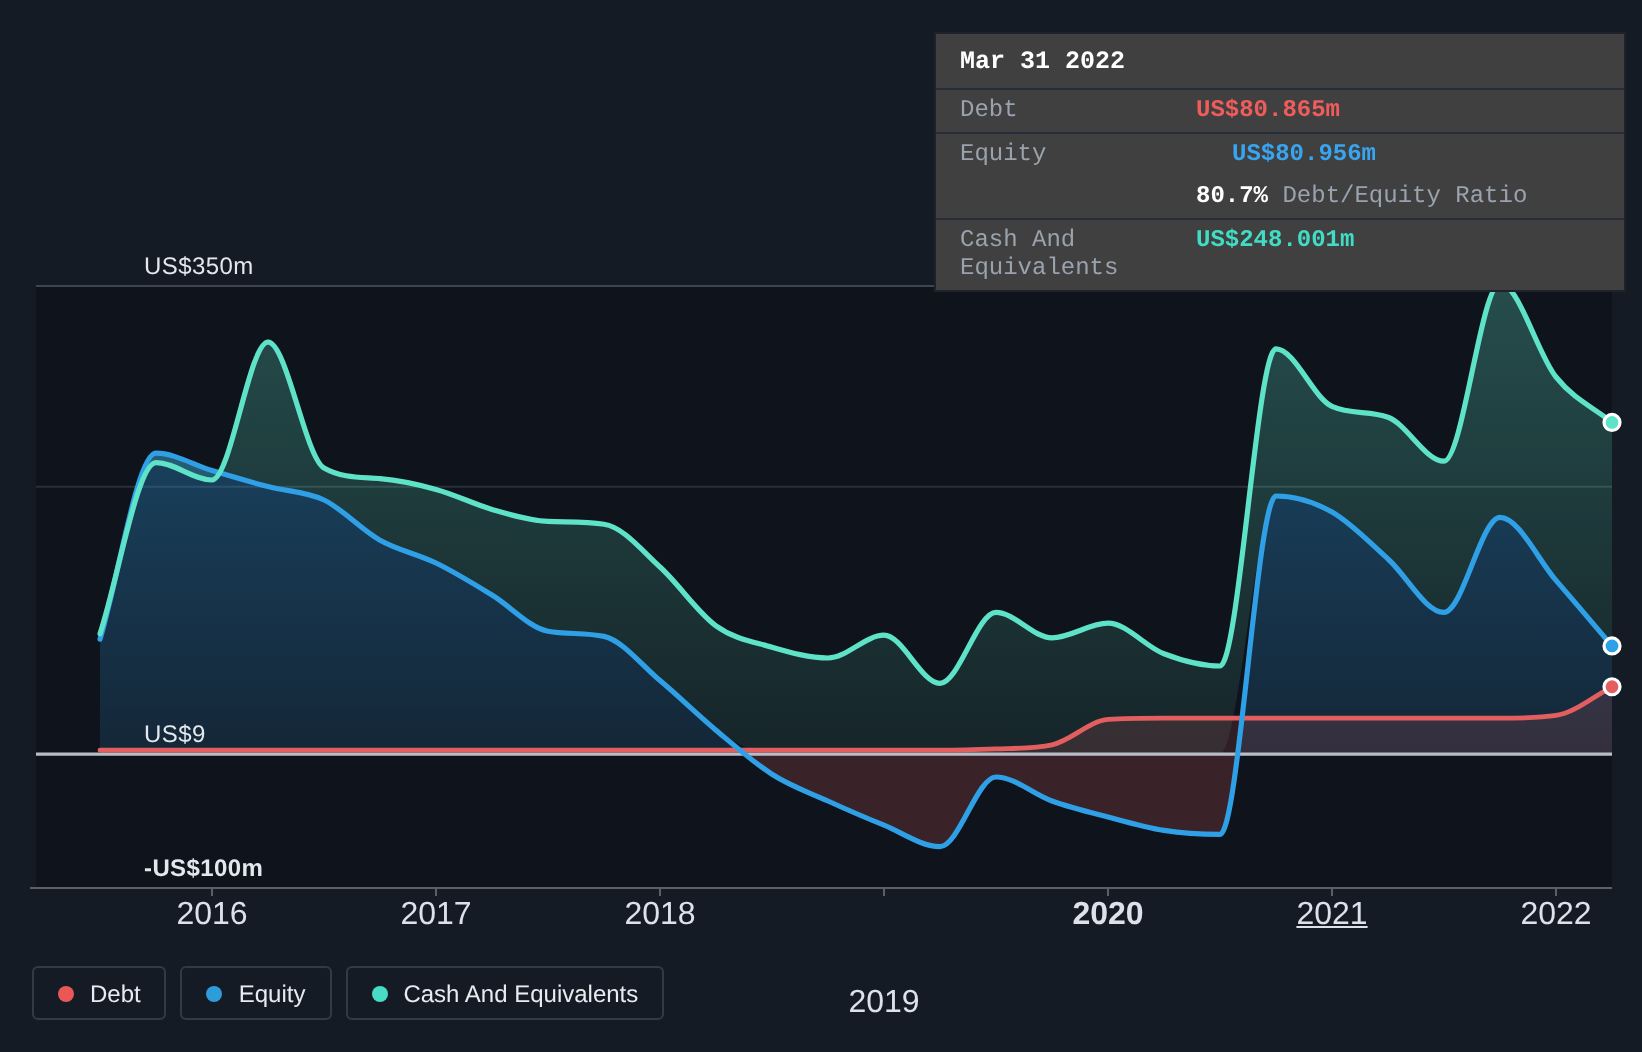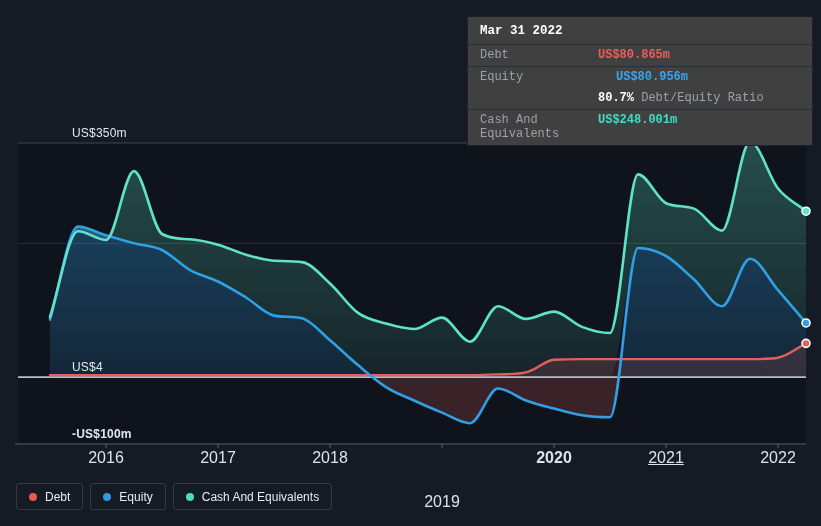--- a/index.html
+++ b/index.html
@@ -81,21 +81,21 @@
       <path d="M50.0,375.1C59.3,375.1 68.7,375.1 78.0,375.1C87.3,375.1 96.7,375.1 106.0,375.1C115.3,375.1 124.7,375.1 134.0,375.1C143.3,375.1 152.7,375.1 162.0,375.1C171.3,375.1 180.7,375.1 190.0,375.1C199.3,375.1 208.7,375.1 218.0,375.1C227.3,375.1 236.7,375.1 246.0,375.1C255.3,375.1 264.7,375.1 274.0,375.1C283.3,375.1 292.7,375.1 302.0,375.1C311.3,375.1 320.7,375.1 330.0,375.1C339.3,375.1 348.7,375.1 358.0,375.1C367.3,375.1 376.7,375.1 386.0,375.1C395.3,375.1 404.7,375.1 414.0,375.1C423.3,375.1 432.7,375.1 442.0,375.1C451.3,375.1 460.7,375.1 470.0,375.1C479.3,375.1 488.7,374.8 498.0,374.4C507.3,374.1 516.7,374.4 526.0,372.4C535.3,370.5 544.7,360.4 554.0,359.7C563.3,359.1 572.7,359.1 582.0,359.1C591.3,359.1 600.7,359.1 610.0,359.1C619.3,359.1 628.7,359.1 638.0,359.1C647.3,359.1 656.7,359.1 666.0,359.1C675.3,359.1 684.7,359.1 694.0,359.1C703.3,359.1 712.7,359.1 722.0,359.1C731.3,359.1 740.7,359.1 750.0,359.1C759.3,359.1 768.7,359.1 778.0,357.7C787.3,356.4 796.7,348.2 806.0,343.4" fill="none" stroke="#e35f5f" stroke-width="2.4" stroke-linejoin="round" stroke-linecap="round"></path>
       <path d="M50.0,319.6C59.3,288.6 68.7,226.6 78.0,226.6C87.3,226.6 96.7,232.5 106.0,235.3C115.3,238.1 124.7,240.9 134.0,243.3C143.3,245.8 152.7,245.6 162.0,250.0C171.3,254.5 180.7,264.8 190.0,270.1C199.3,275.3 208.7,276.9 218.0,281.5C227.3,286.0 236.7,291.8 246.0,297.5C255.3,303.2 264.7,313.9 274.0,315.6C283.3,317.3 292.7,316.2 302.0,318.2C311.3,320.3 320.7,332.5 330.0,340.3C339.3,348.1 348.7,357.3 358.0,365.1C367.3,372.9 376.7,381.2 386.0,387.1C395.3,393.1 404.7,396.3 414.0,400.5C423.3,404.8 432.7,408.8 442.0,412.6C451.3,416.4 460.7,423.3 470.0,423.3C479.3,423.3 488.7,388.5 498.0,388.5C507.3,388.5 516.7,397.2 526.0,400.5C535.3,403.9 544.7,406.1 554.0,408.5C563.3,411.0 572.7,413.8 582.0,415.2C591.3,416.7 600.7,417.2 610.0,417.2C619.3,417.2 628.7,248.0 638.0,248.0C647.3,248.0 656.7,250.8 666.0,256.0C675.3,261.3 684.7,271.1 694.0,279.5C703.3,287.8 712.7,306.2 722.0,306.2C731.3,306.2 740.7,258.7 750.0,258.7C759.3,258.7 768.7,279.4 778.0,290.2C787.3,300.9 796.7,312.0 806.0,323.0" fill="none" stroke="#2f9fe6" stroke-width="2.6" stroke-linejoin="round" stroke-linecap="round"></path>
       <path d="M50.0,316.9C59.3,288.4 68.7,231.3 78.0,231.3C87.3,231.3 96.7,240.0 106.0,240.0C115.3,240.0 124.7,171.1 134.0,171.1C143.3,171.1 152.7,228.7 162.0,234.0C171.3,239.3 180.7,238.5 190.0,239.3C199.3,240.1 208.7,242.1 218.0,244.7C227.3,247.2 236.7,252.0 246.0,254.7C255.3,257.4 264.7,260.3 274.0,260.7C283.3,261.1 292.7,260.8 302.0,262.1C311.3,263.3 320.7,275.0 330.0,283.5C339.3,291.9 348.7,306.2 358.0,312.9C367.3,319.6 376.7,320.9 386.0,323.6C395.3,326.3 404.7,329.0 414.0,329.0C423.3,329.0 432.7,317.6 442.0,317.6C451.3,317.6 460.7,341.7 470.0,341.7C479.3,341.7 488.7,306.2 498.0,306.2C507.3,306.2 516.7,318.9 526.0,318.9C535.3,318.9 544.7,311.6 554.0,311.6C563.3,311.6 572.7,323.4 582.0,326.9C591.3,330.5 600.7,333.0 610.0,333.0C619.3,333.0 628.7,174.4 638.0,174.4C647.3,174.4 656.7,199.0 666.0,203.2C675.3,207.4 684.7,205.2 694.0,208.6C703.3,211.9 712.7,230.6 722.0,230.6C731.3,230.6 740.7,141.7 750.0,141.7C759.3,141.7 768.7,176.9 778.0,188.5C787.3,200.1 796.7,203.6 806.0,211.2" fill="none" stroke="#5fe3c8" stroke-width="2.6" stroke-linejoin="round" stroke-linecap="round"></path>
       <circle cx="806" cy="343.3743622222222" r="4" fill="#e35f5f" stroke="#ffffff" stroke-width="1.6"></circle>
       <circle cx="806" cy="322.9605422222222" r="4" fill="#2f9fe6" stroke="#ffffff" stroke-width="1.6"></circle>
       <circle cx="806" cy="211.2259977777778" r="4" fill="#5fe3c8" stroke="#ffffff" stroke-width="1.6"></circle>
     </svg>
 
   <div id="y-labels">
       <div class="ylab" style="top: 126px;">US$350m</div>
-      <div class="ylab" style="top: 360.111px;">US$4</div>
+      <div class="ylab" style="top: 360.111px;">US$9</div>
       <div class="ylab" style="top: 427px; font-weight: bold;">-US$100m</div>
     </div>
   <div id="x-labels">
       <div class="xlab" style="left: 106px;">2016</div>
       <div class="xlab" style="left: 218px;">2017</div>
       <div class="xlab" style="left: 330px;">2018</div>
       <div class="xlab" style="left: 442px; margin-top: 44px;">2019</div>
       <div class="xlab" style="left: 554px; font-weight: bold;">2020</div>
       <div class="xlab" style="left: 666px; text-decoration: underline;">2021</div>
       <div class="xlab" style="left: 778px;">2022</div>

